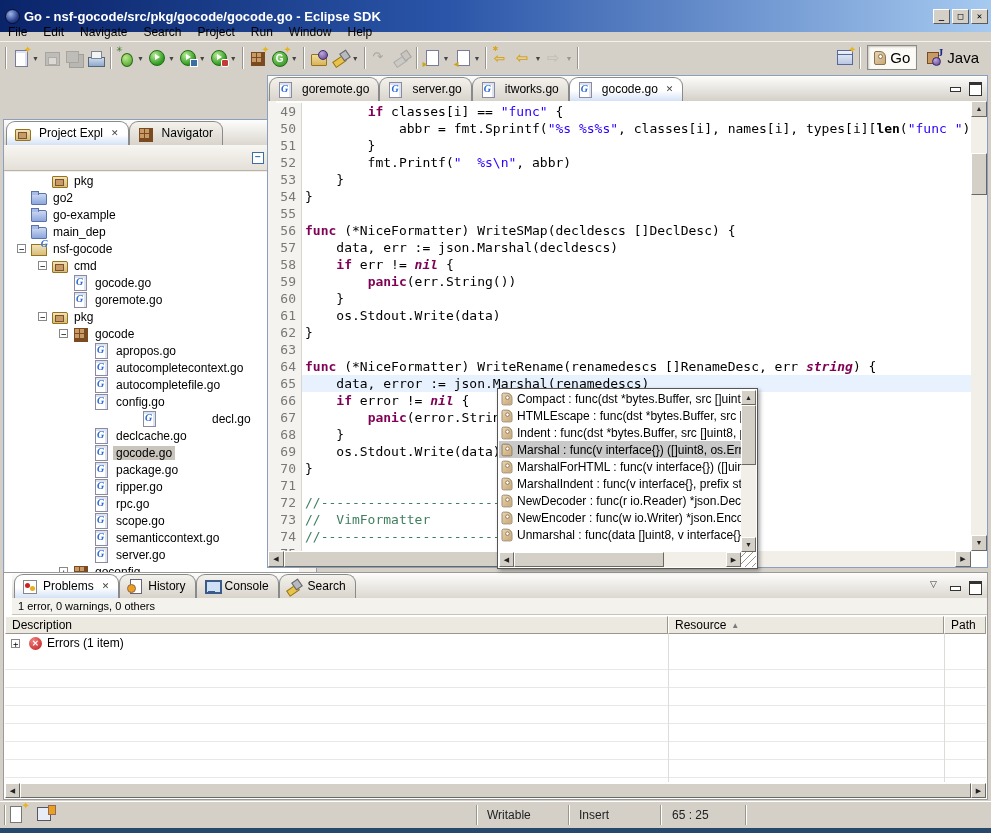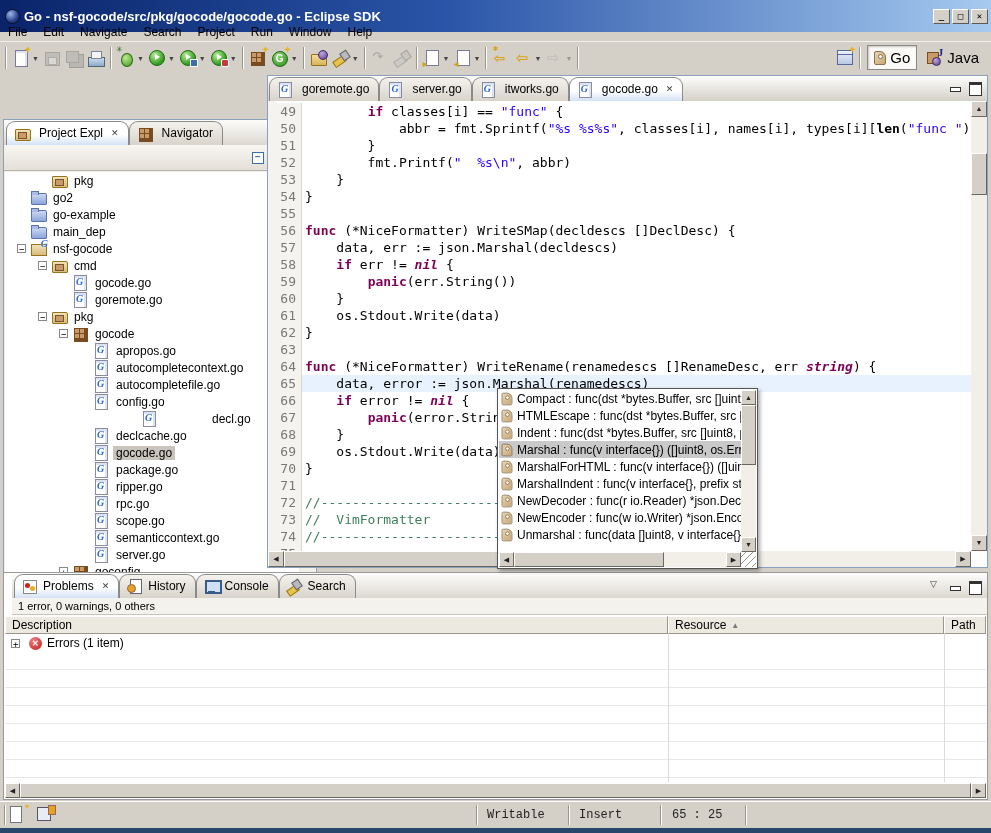--- a/index.html
+++ b/index.html
@@ -171,21 +171,21 @@
   .tbl-body { position:absolute; left:1px; right:1px; top:61px; bottom:17px;
     background:repeating-linear-gradient(#fff 0 17px,#e8e8e4 17px 18px); overflow:hidden; }
   .vline { position:absolute; top:0; bottom:0; width:1px; background:#dcdcd8; }
   .err-row { height:18px; display:flex; align-items:center; font-size:12px; gap:5px; padding-left:6px; background:#fff; }
   .i-error { width:13px; height:13px; border-radius:50%; background:radial-gradient(circle at 35% 30%,#f08080,#c01818); position:relative; flex:none; }
   .i-error::before { content:"✕"; position:absolute; left:3px; top:0px; color:#fff; font:bold 8px/13px "Liberation Sans",sans-serif; }
   .bottom .sb-h3 { position:absolute; left:1px; right:1px; bottom:1px; height:15px; background:#f1efe7; }
   .bottom .sbtn { width:15px; height:15px; line-height:13px; }
 
   
-  .statusbar { position:absolute; left:0; top:801px; width:991px; height:27px; border-top:1px solid #fff; font-size:12px;font-family:Liberation Mono, monospace; }
+  .statusbar { position:absolute; left:0; top:801px; width:991px; height:27px; border-top:1px solid #fff; font-size:12px; }
   .sdiv { position:absolute; top:3px; bottom:3px; width:2px; border-left:1px solid #9a968e; border-right:1px solid #fff; }
   .sfield { position:absolute; top:6px; color:#222; }
   .status-icons { position:absolute; left:8px; top:3px; display:flex; gap:8px; }
   .si-fastview::before { content:""; position:absolute; left:2px; top:1px; width:10px; height:15px; background:#fff; border:1px solid #777; }
   .si-fastview::after { content:"✦"; position:absolute; right:-2px; top:-5px; color:#e9b320; font-size:10px; }
   .si-restore::before { content:""; position:absolute; left:1px; top:2px; width:12px; height:12px; border:1px solid #556; background:#e8ecf4; }
   .si-restore::after { content:""; position:absolute; right:0; top:0; width:6px; height:8px; background:#e8a020; border:1px solid #965; }
   .bottom-strip { position:absolute; left:0; bottom:0; width:991px; height:5px; background:#26486b; }
 </style>
 </head>

